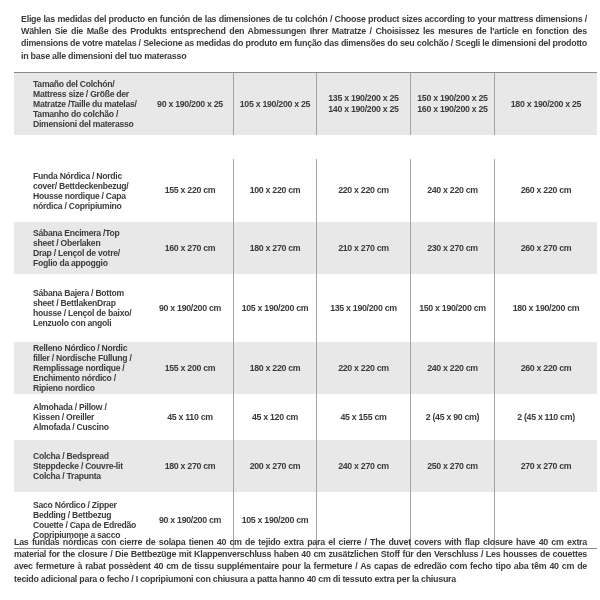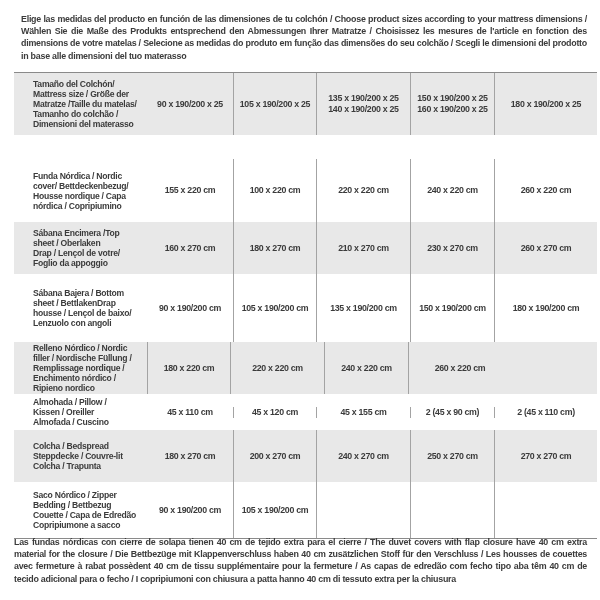--- a/index.html
+++ b/index.html
@@ -96,26 +96,27 @@
       <div class="cell cell-val col4">135 x 190/200 cm</div>
       <div class="cell cell-val col5">150 x 190/200 cm</div>
       <div class="cell cell-val col6">180 x 190/200 cm</div>
     </div>
     <div class="t-row shaded" style="height: 52px;">
       <div class="cell cell-label">Relleno Nórdico / Nordic
 filler / Nordische Füllung /
 Remplissage nordique /
 Enchimento nórdico /
 Ripieno nordico</div>
+      <div class="cell cell-val col2">155 x 200 cm</div>
       <div class="cell cell-val col3">180 x 220 cm</div>
       <div class="cell cell-val col4">220 x 220 cm</div>
       <div class="cell cell-val col5">240 x 220 cm</div>
       <div class="cell cell-val col6">260 x 220 cm</div>
     </div>
-    <div class="t-row" style="height: 36px; align-items: center;">
+    <div class="t-row" style="height: 46px;">
       <div class="cell cell-label">Almohada  / Pillow /
 Kissen / Oreiller
 Almofada / Cuscino</div>
       <div class="cell cell-val col2">45 x 110 cm</div>
       <div class="cell cell-val col3">45 x 120 cm</div>
       <div class="cell cell-val col4">45 x 155 cm</div>
       <div class="cell cell-val col5">2 (45 x 90 cm)</div>
       <div class="cell cell-val col6">2 (45 x 110 cm)</div>
     </div>
     <div class="t-row shaded" style="height: 52px;">

